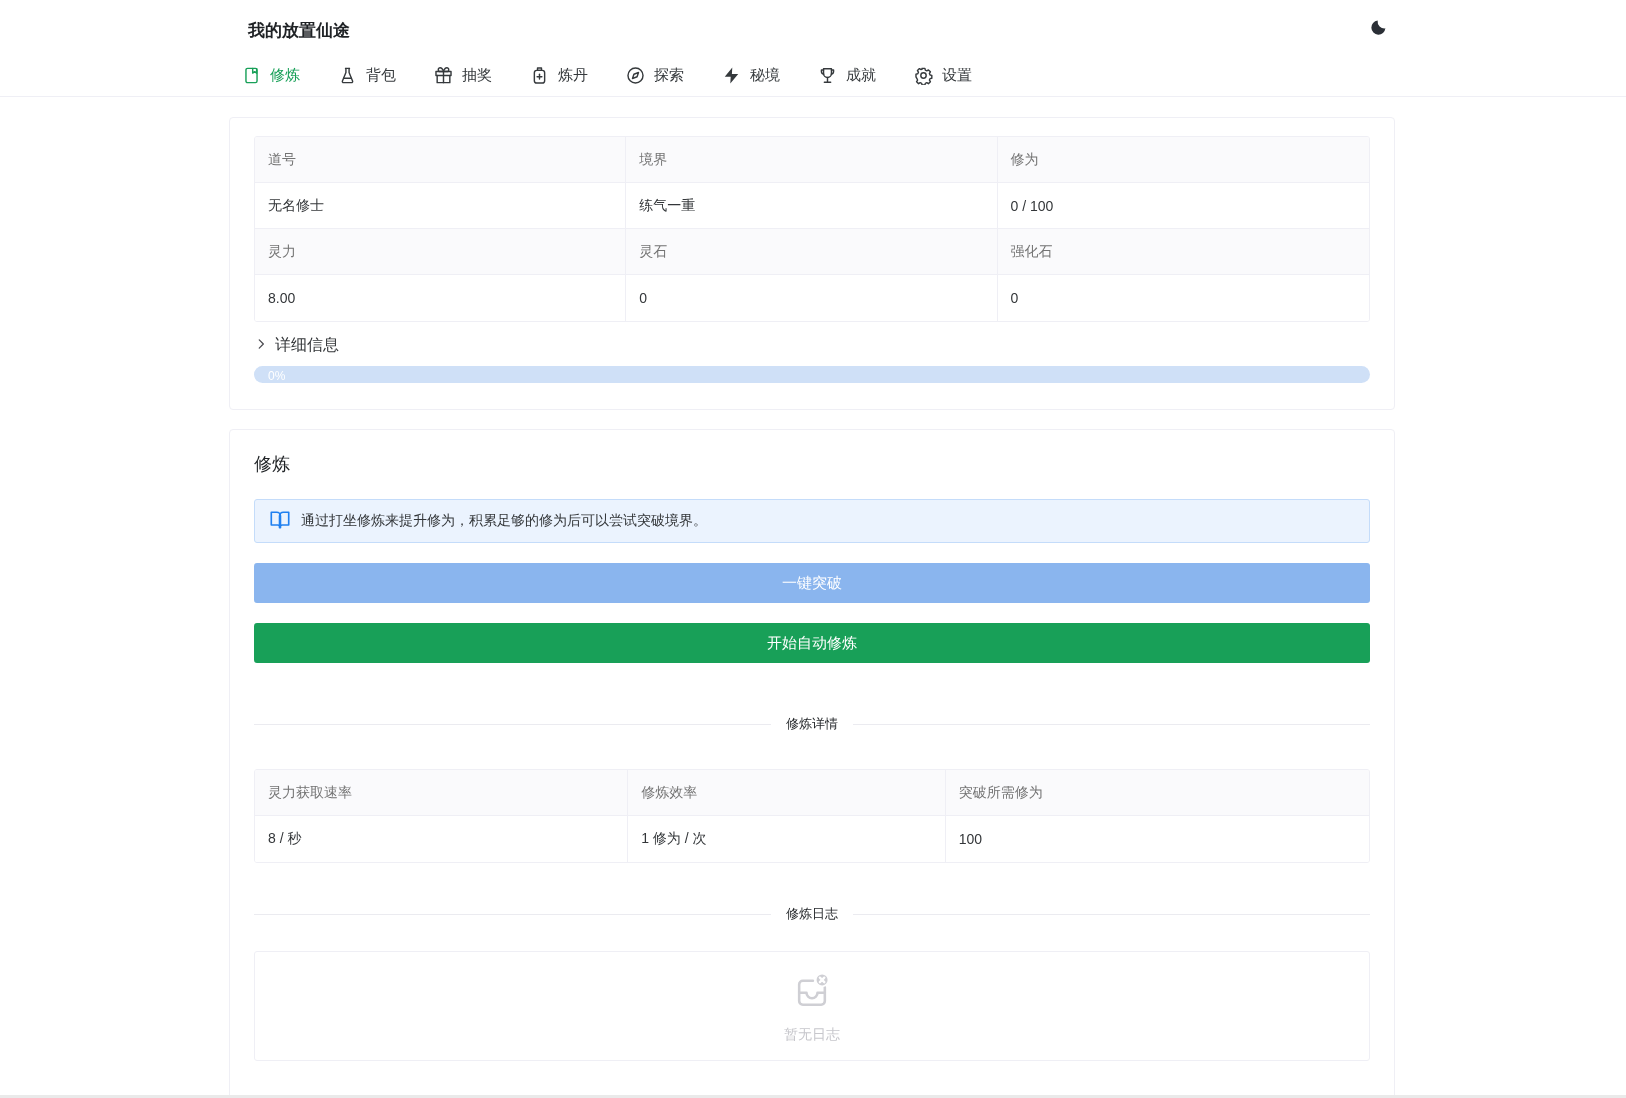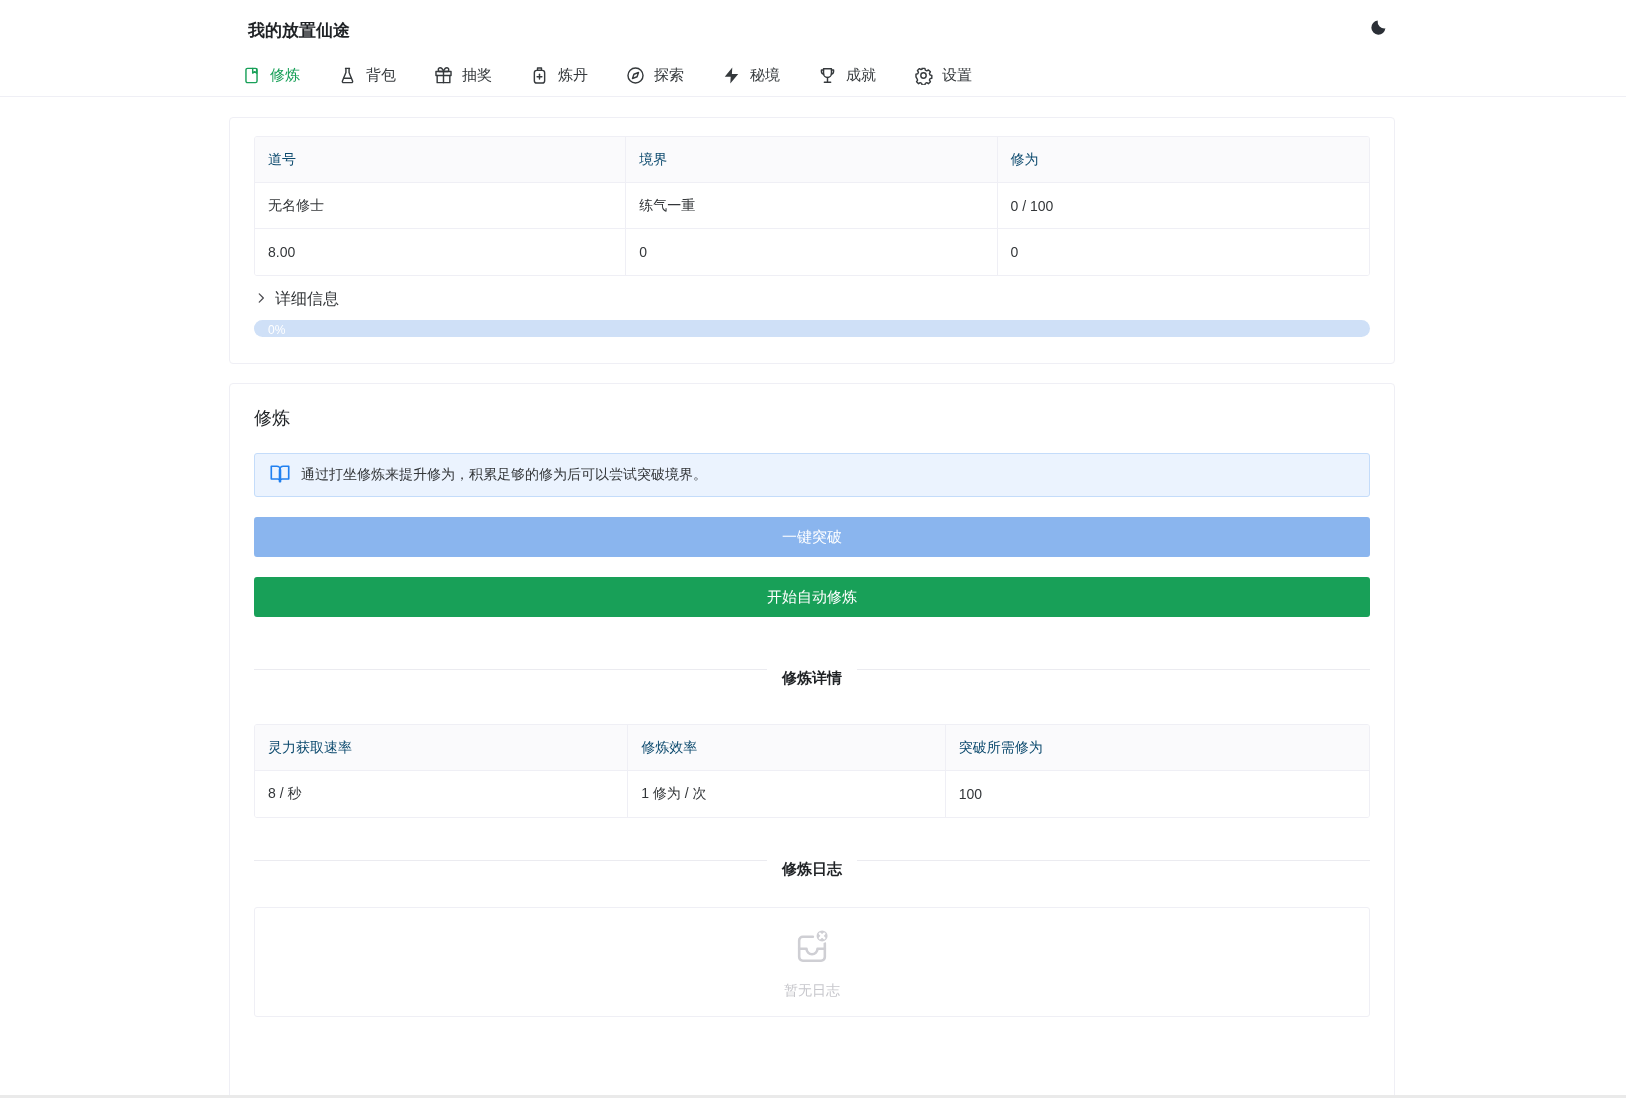--- a/index.html
+++ b/index.html
@@ -19,36 +19,36 @@
   .card { border:1px solid #efeff5; border-radius:4px; background:#fff; }
   .card-1 { margin-top:20px; padding:18px 24px 26px 24px; }
   .card-2 { margin-top:19px; padding:22px 24px 24px 24px; height:800px; }
   
   table.itable { width:100%; border-spacing:0; table-layout:fixed; font-size:14px; color:#333639;
                  border:1px solid #efeff5; border-radius:3px; overflow:hidden; }
   table.itable td { height:46px; padding:0 13px; background:#fff;
                     border-bottom:1px solid #efeff5; border-right:1px solid #efeff5; }
   table.itable tr td:last-child { border-right:none; }
   table.itable tr:last-child td { border-bottom:none; }
-  table.itable tr.hdr td { background:#fafafc; color:#0c4a6e; font-weight:500; }
+  table.itable tr.hdr td { background:#fafafc; color:#737373; font-weight:500; }
   
   .details-toggle { margin-top:13px; display:flex; align-items:center; gap:7px;
                     font-size:16px; color:#333639; cursor:pointer; width:120px; }
   .progress { margin-top:10px; height:17px; border-radius:9px; background:#cfe0f7; overflow:hidden; }
   .progress-label { display:inline-block; padding-left:14px; font-size:12px; line-height:17px; color:#fff; }
   
   .card-title { font-size:18px; font-weight:500; color:#1f2225; }
   .alert { margin-top:23px; height:44px; display:flex; align-items:center; gap:10px; padding:12px 14px;
            background:#ebf3fe; border:1px solid #c4dcfa; border-radius:3px; font-size:14px; color:#333639; }
   .btn { width:100%; height:40px; border:none; border-radius:3px; color:#fff; font-size:15px; font-weight:500;
          font-family:inherit; display:flex; align-items:center; justify-content:center; cursor:pointer; }
   .btn-meditate { margin-top:13px; background:#92cfa0; }
   .btn-auto { margin-top:20px; background:#18a058; }
   .btn-break { margin-top:20px; background:#8ab5ee; }
-  .divider { display:flex; font-size:15px; font-weight:700; color:#1f2225; }
+  .divider { display:flex; align-items:center; font-size:13px; font-weight:400; color:#1f2225; }
   .divider::before, .divider::after { content:""; flex:1; height:1px; background:#ebebf0; }
   .divider span { padding:0 15px; }
   .divider-details { margin-top:52px; }
   .divider-log { margin-top:42px; }
   .mt-table { margin-top:36px; }
   
   .log-box { margin-top:28px; height:110px; border:1px solid #efeff5; border-radius:3px;
              display:flex; flex-direction:column; align-items:center; justify-content:center; }
   .log-empty-text { margin-top:10px; font-size:14px; color:#c7c7cc; }
   .bottom-strip { position:fixed; left:0; bottom:0; width:1626px; height:3px; background:#eaeaea; }
@@ -164,20 +164,25 @@
           <tr class="hdr">
         <td>道号</td>
         <td>境界</td>
         <td>修为</td>
       </tr>
       <tr>
         <td>无名修士</td>
         <td>练气一重</td>
         <td>0 / 100</td>
       </tr>
+      <tr class="hdr">
+        <td>灵力</td>
+        <td>灵石</td>
+        <td>强化石</td>
+      </tr>
       <tr>
         <td>8.00</td>
         <td>0</td>
         <td>0</td>
       </tr>
     </tbody>
       </table>
 
     <div class="details-toggle">
       <span>

